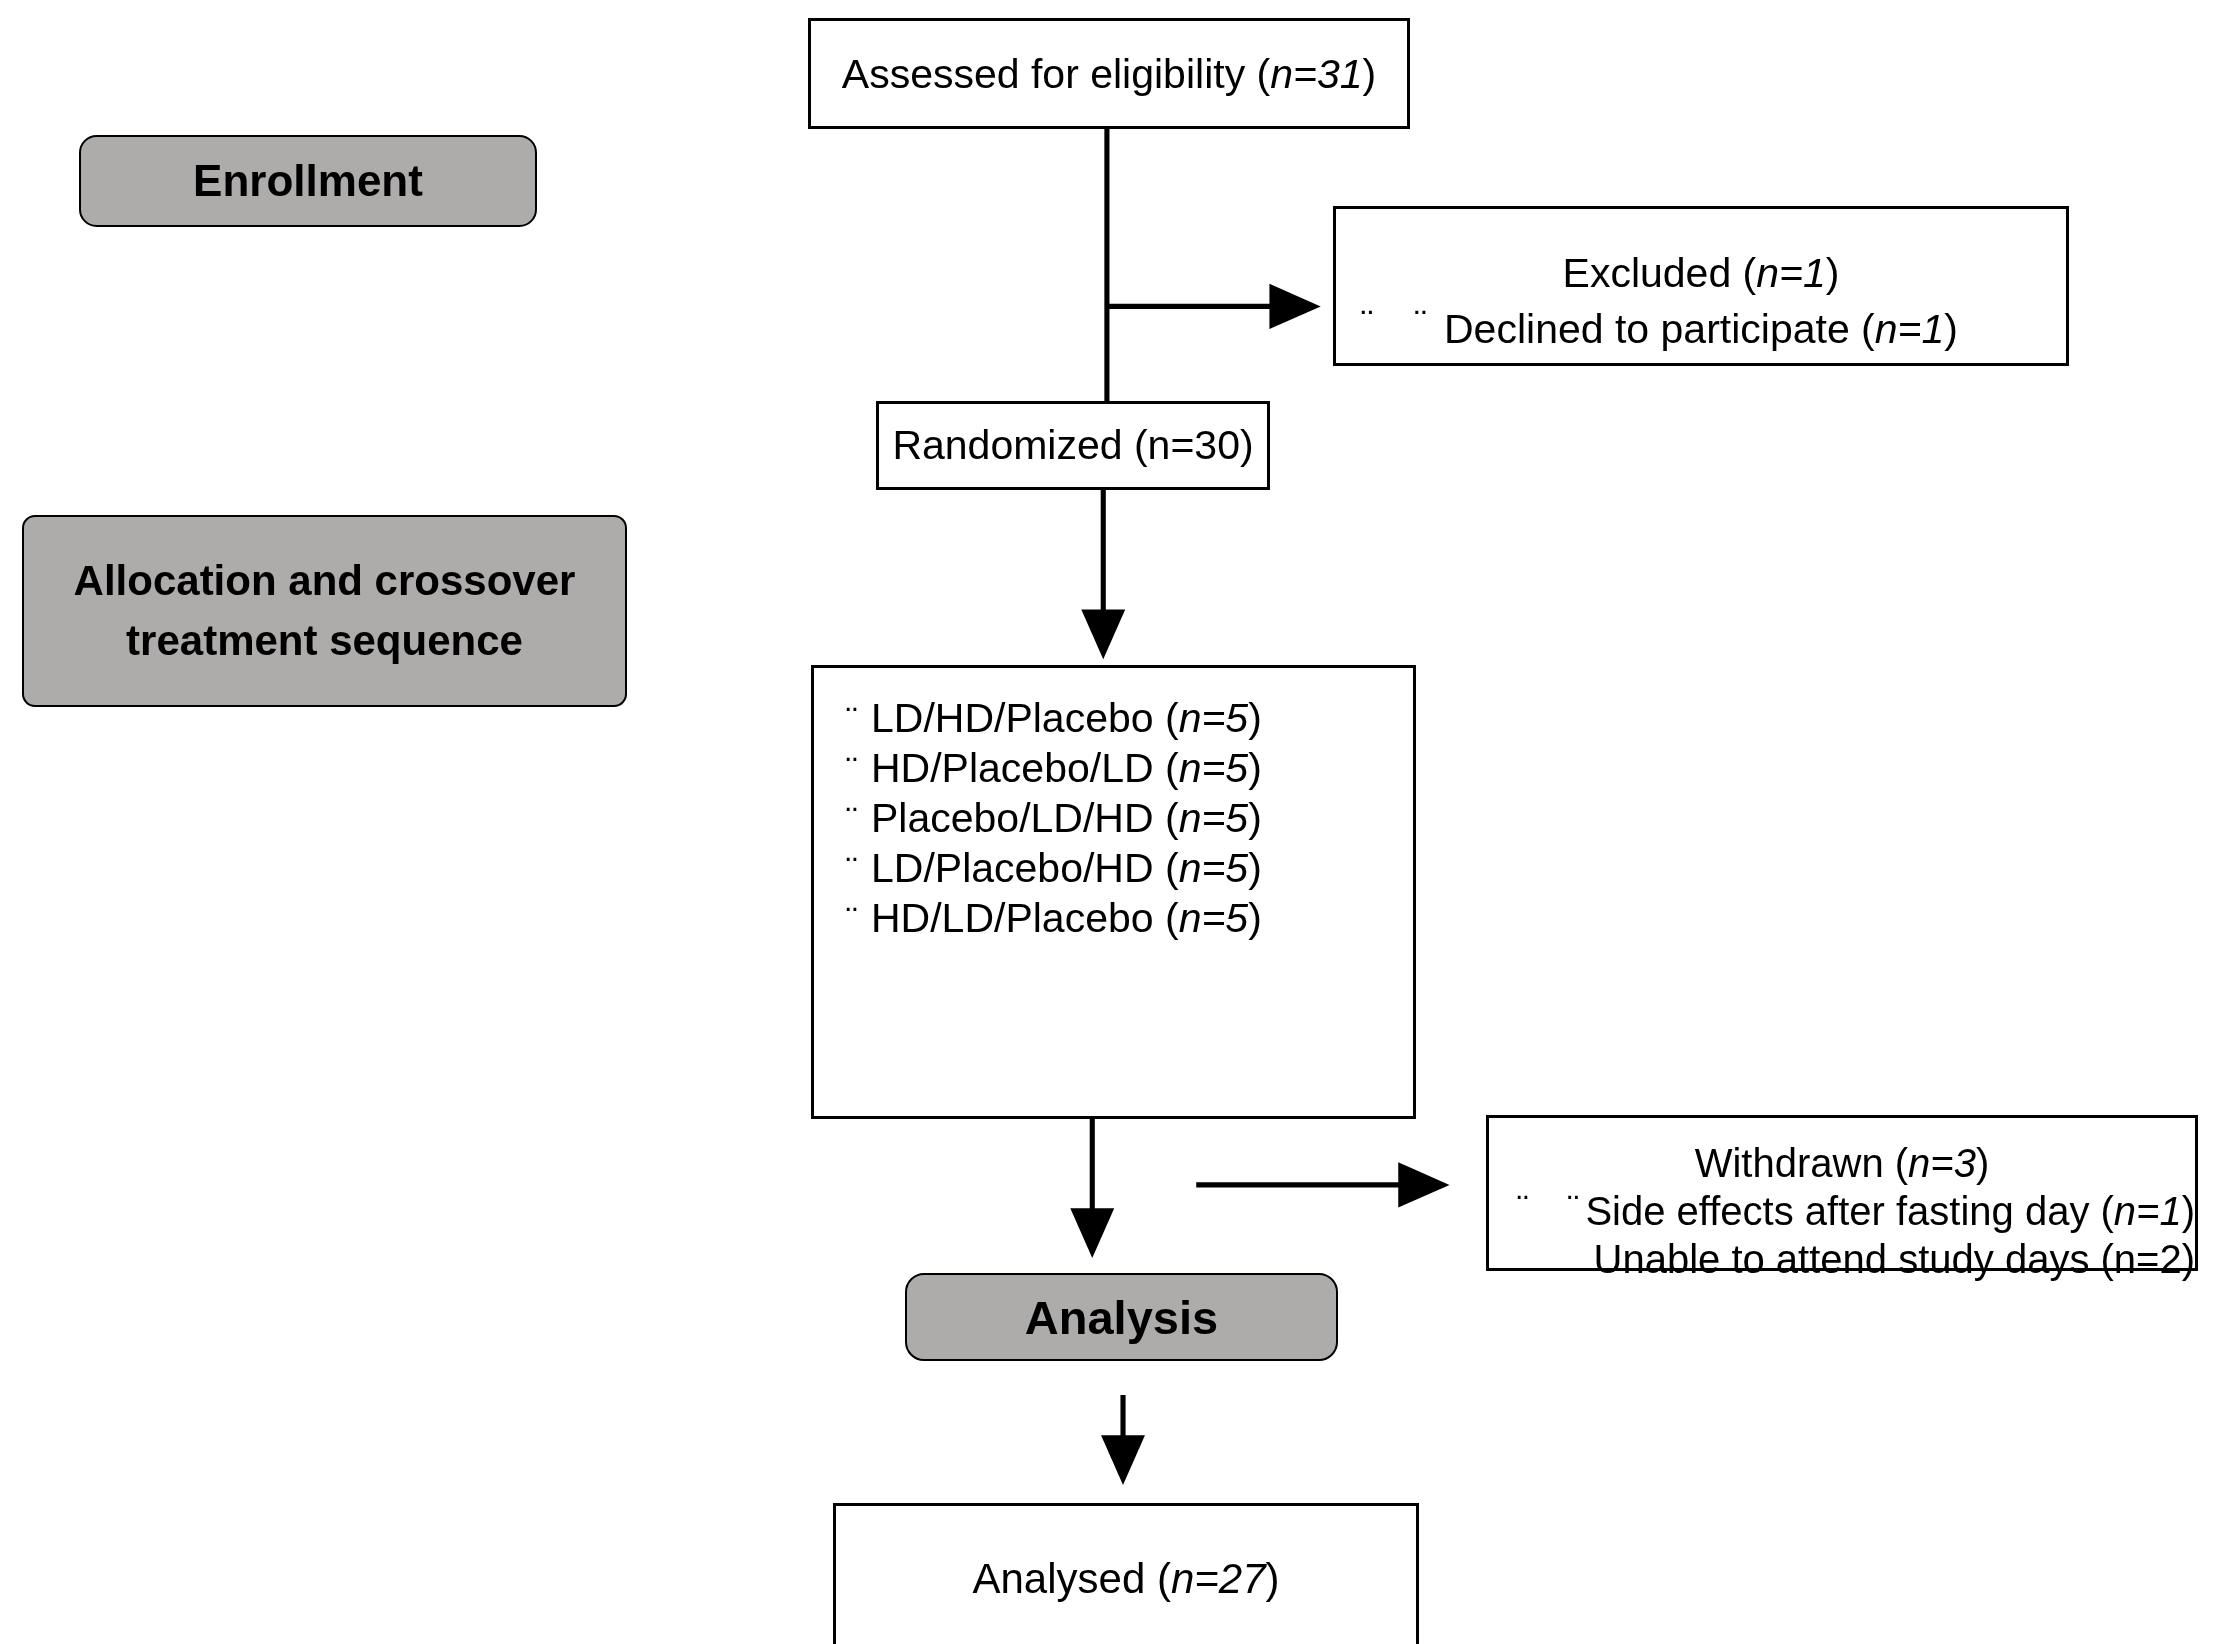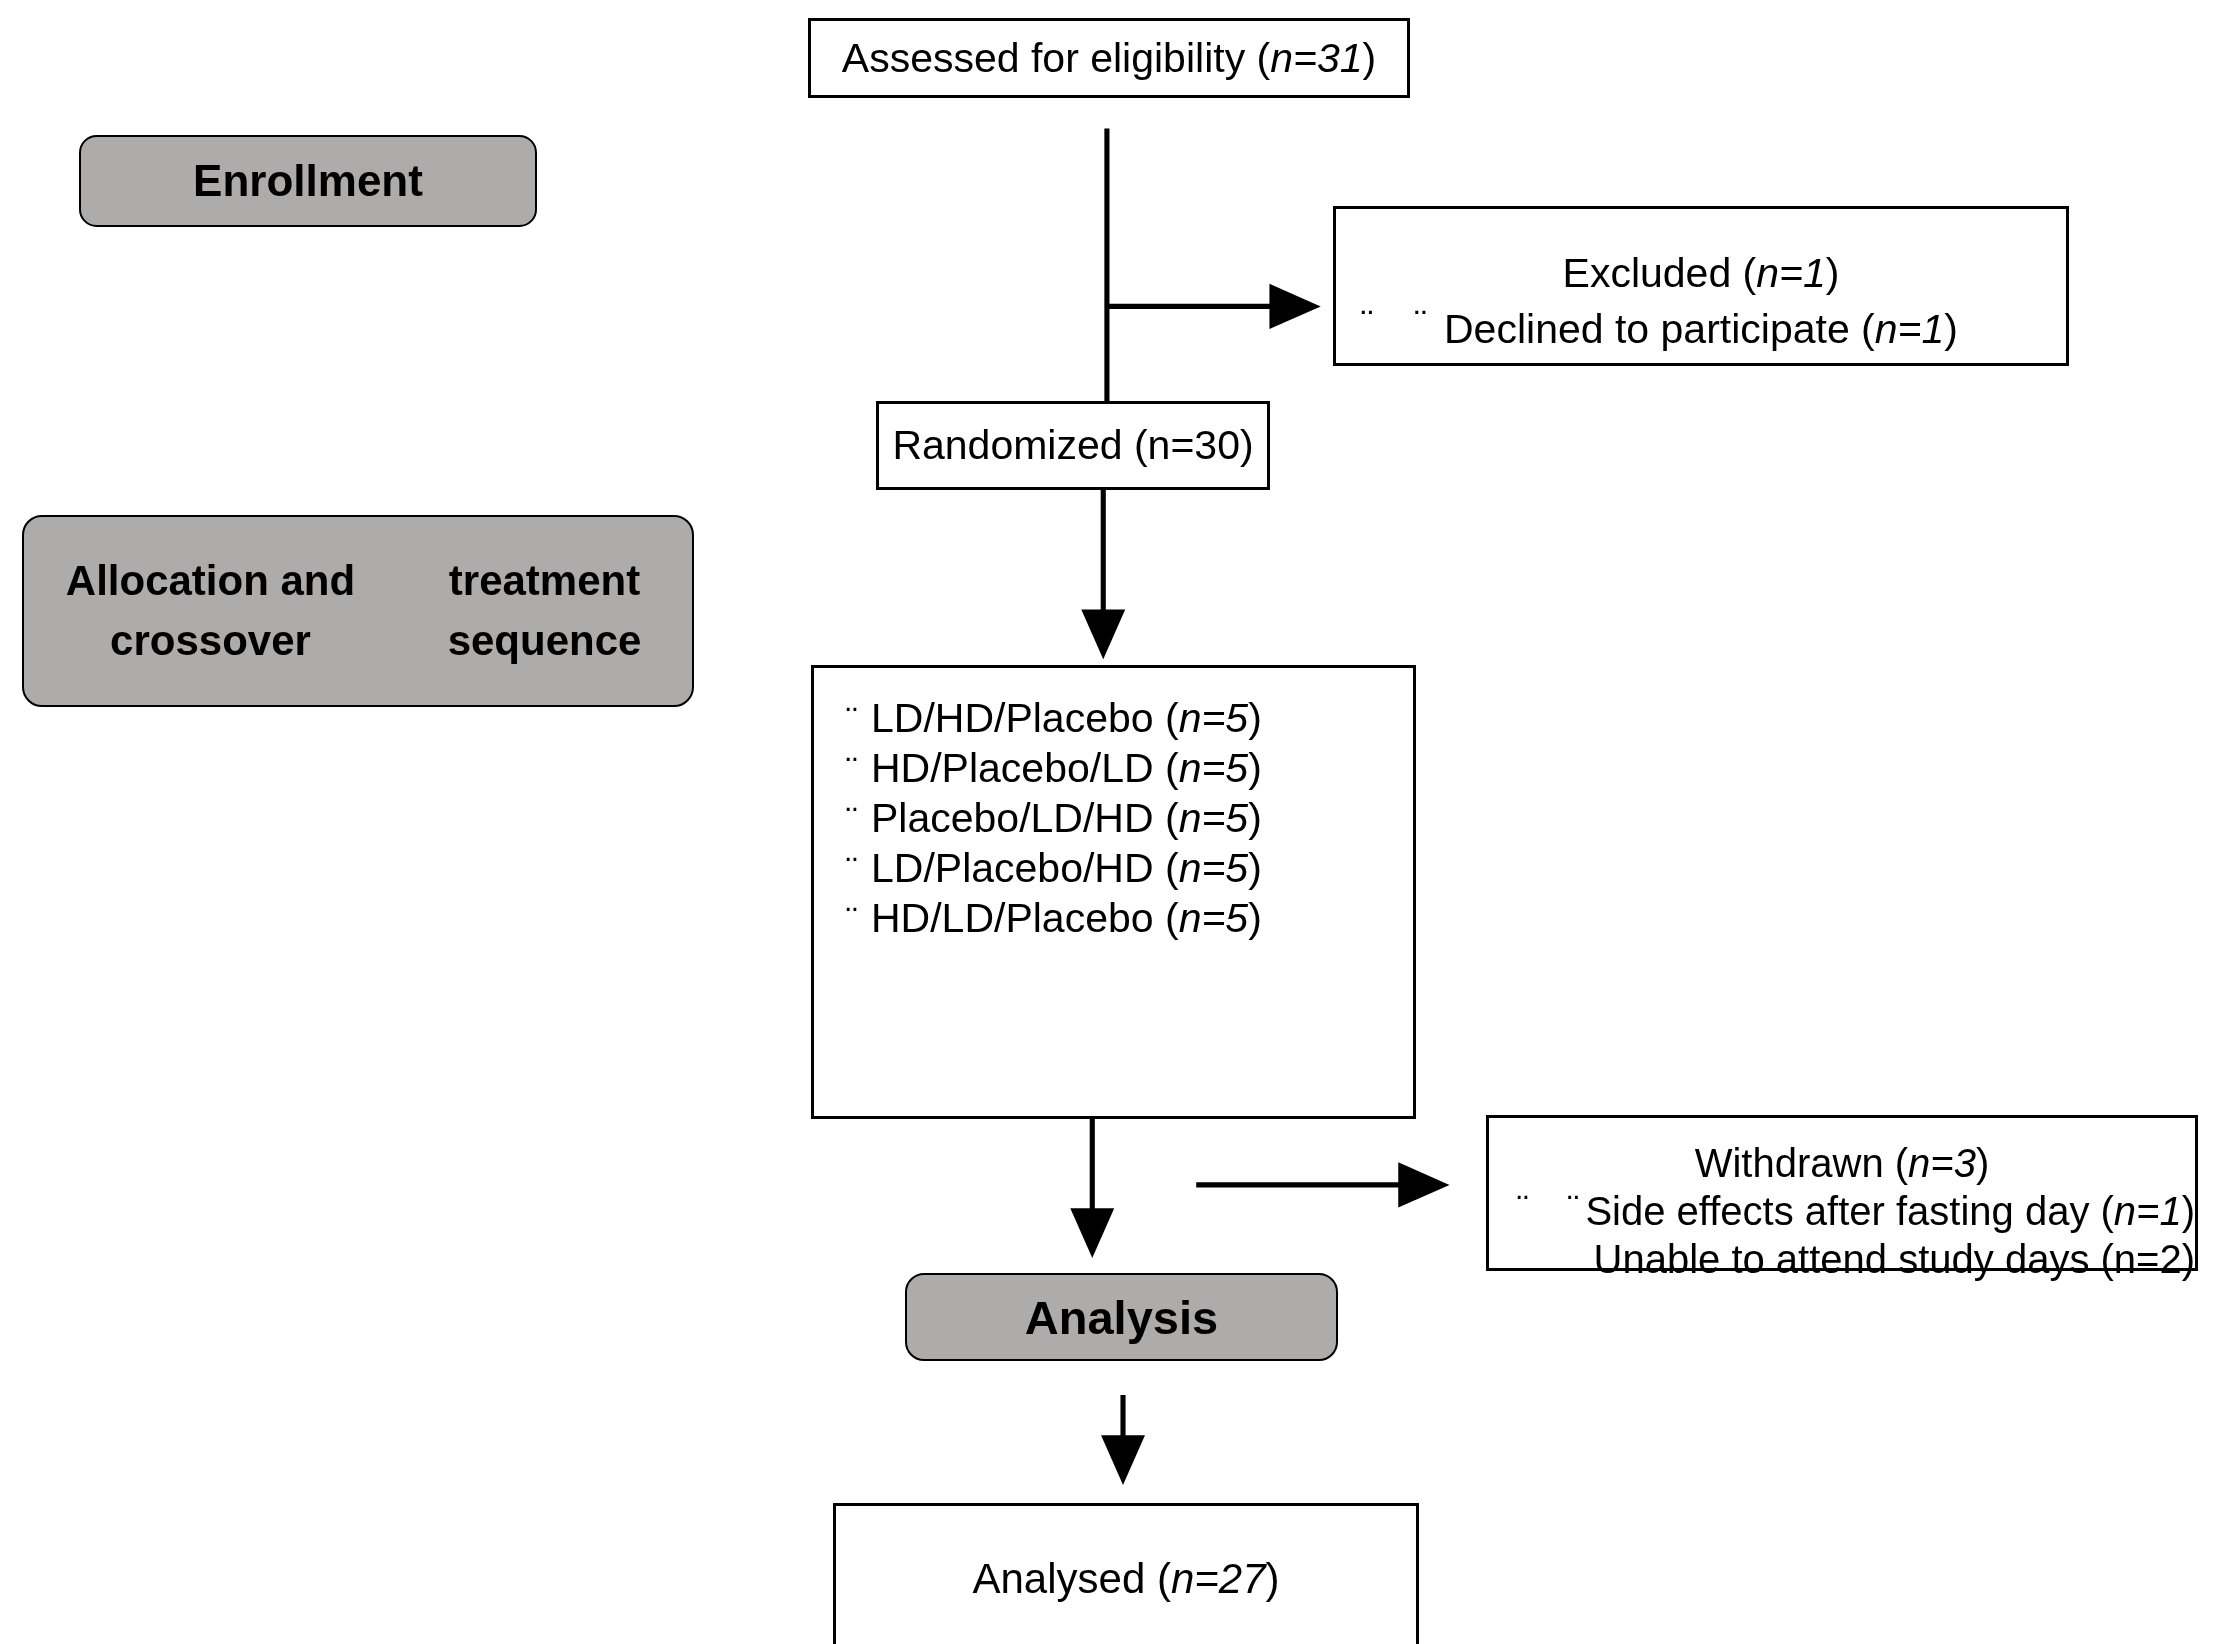--- a/index.html
+++ b/index.html
@@ -40,35 +40,35 @@
     border:2.9px solid var(--line);
     display:flex;
     align-items:center;
     justify-content:center;
     text-align:center;
     font-weight:bold;
   }
   i{font-style:italic;}
 
   
-  .assessed{left:808px;top:18.3px;width:602px;height:80px;font-size:41px;}
+  .assessed{left:808px;top:18.3px;width:602px;height:111px;font-size:41px;}
   .enrollment{left:79px;top:135px;width:458px;height:92px;border-radius:17.6px;font-size:44px;}
   .excluded{
     left:1333px;top:206px;width:736px;height:160px;
     display:block;padding-top:36px;font-size:41px;line-height:56px;
   }
   .excluded .row{position:relative;text-align:center;}
   .excluded .blts{
     position:absolute;left:25px;top:4.4px;
     font-size:37px;letter-spacing:0;white-space:pre;line-height:1;
   }
   .randomized{left:876px;top:401px;width:394px;height:89px;font-size:41px;}
   .allocation{
-    left:22px;top:515px;width:672px;height:192px;border-radius:20px;
-    font-size:42px;line-height:60px;
+    left:22px;top:515px;width:605px;height:192px;border-radius:13px;
+    font-size:42px;line-height:60px;flex-direction:column;
   }
   .crossover{
     left:811px;top:665px;width:605px;height:454px;
     display:block;text-align:left;padding:26px 0 0 32px;
     font-size:41px;line-height:49px;
   }
   .cross-title{margin-left:23.4px;}
   .cross-item .blt{
     display:inline-block;width:25px;font-size:35px;vertical-align:baseline;
   }

